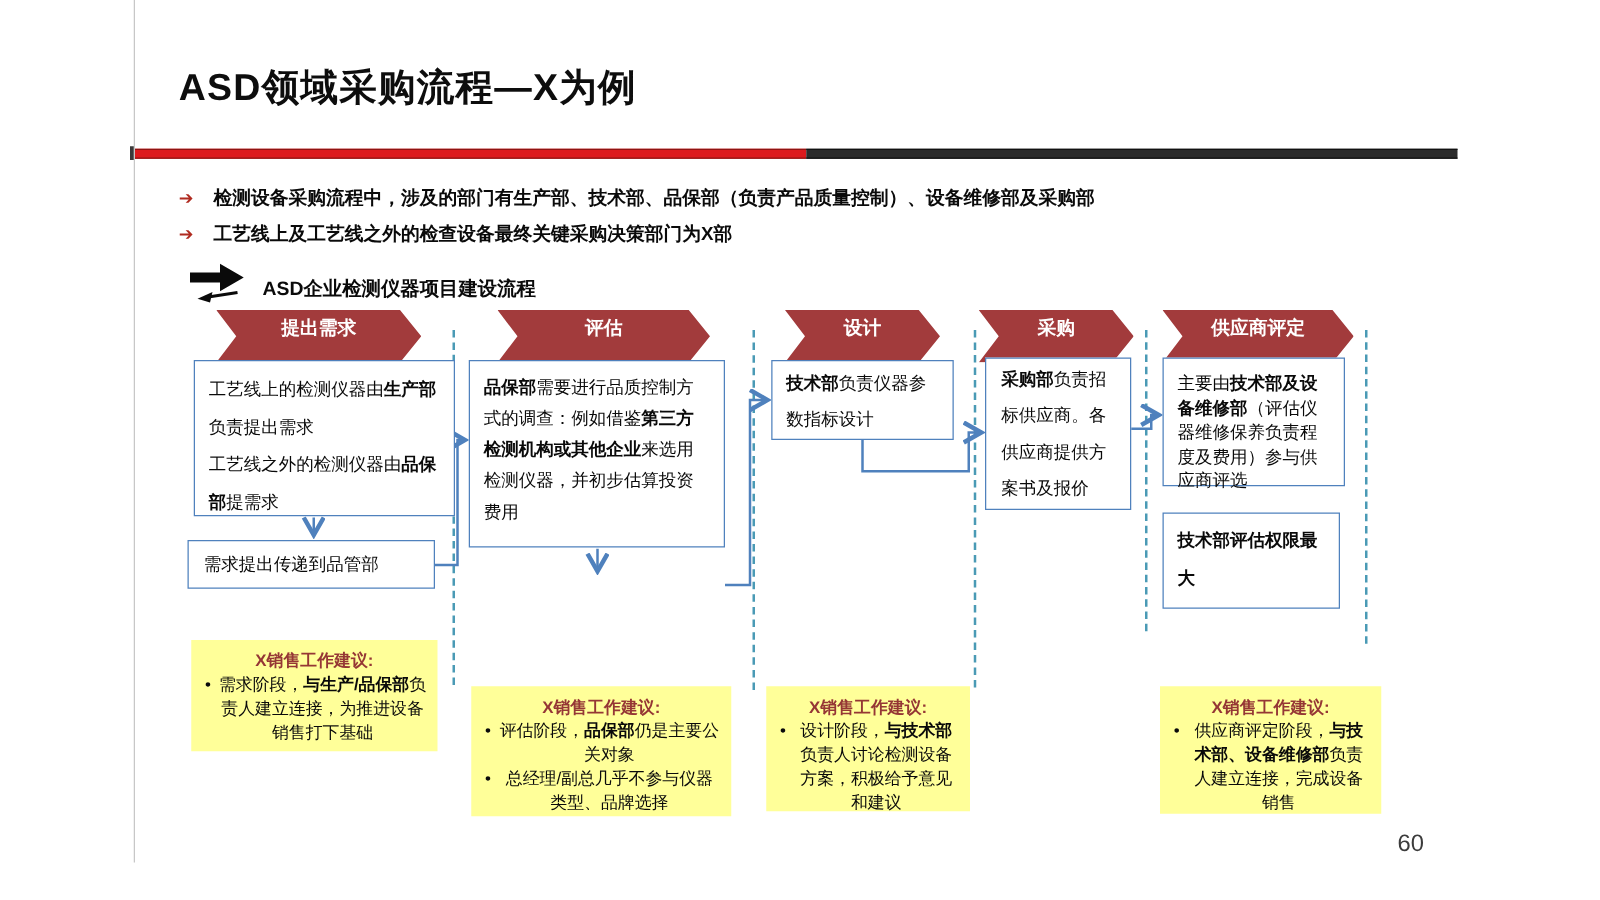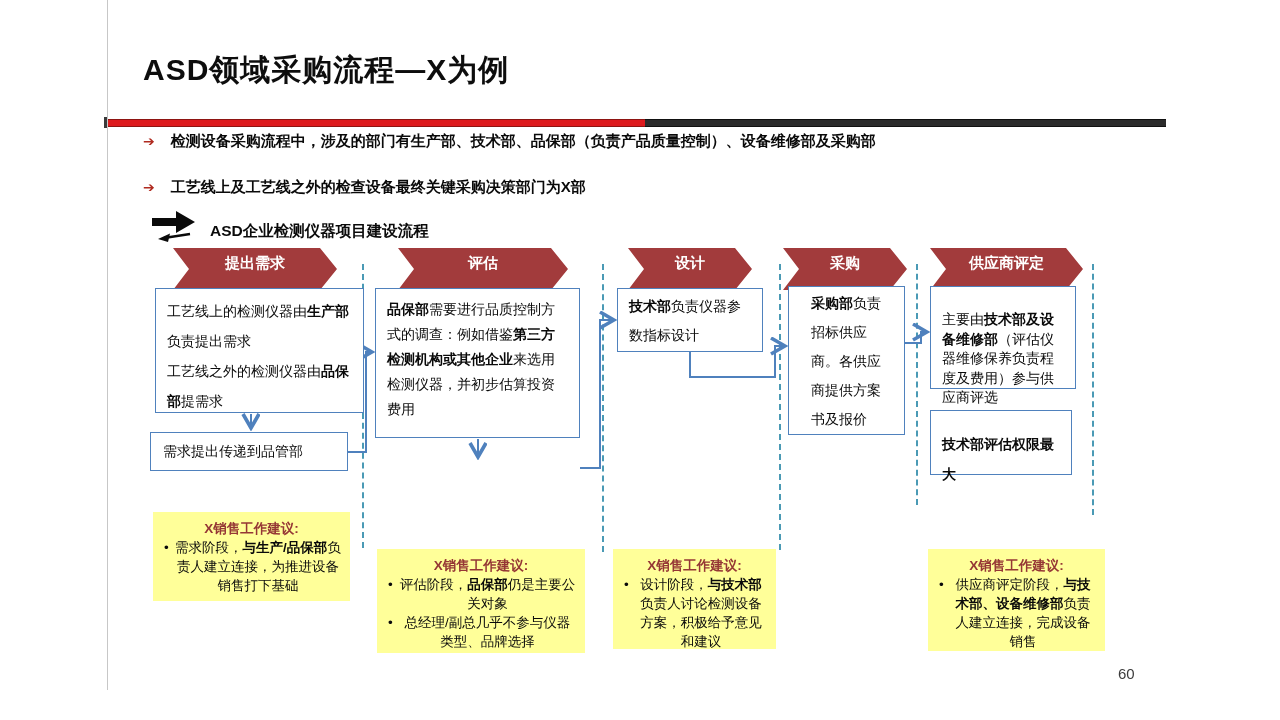--- a/index.html
+++ b/index.html
@@ -27,53 +27,53 @@
   .flowbox{
     position:absolute;background:#fff;border:1.5px solid var(--box_border);
     font-size:14px;color:#0a0a0a;box-sizing:border-box;z-index:3;
   }
   .flowbox p{margin:0;}
   .box-a1{left:155px;top:288px;width:209px;height:125px;padding:7px 11px;line-height:30px;}
   .box-a2{left:150px;top:432px;width:198px;height:39px;line-height:36px;padding:0 0 0 12px;}
   .box-b1{left:375px;top:288px;width:205px;height:150px;padding:8px 11px;line-height:25px;}
   .box-b2{left:375px;top:462px;width:205px;height:58px;padding:3px 11px;line-height:26px;}
   .box-c1{left:617px;top:288px;width:146px;height:64px;padding:3px 11px;line-height:29px;}
-  .box-d1{left:788px;top:286px;width:117px;height:149px;padding:2px 22px;line-height:29px;}
-  .box-e1{left:930px;top:286px;width:146px;height:103px;padding:23px 11px;line-height:19.5px;}
-  .box-e2{left:930px;top:410px;width:142px;height:65px;padding:18px 11px;line-height:30px;font-weight:bold;}
+  .box-d1{left:788px;top:286px;width:117px;height:122px;padding:2px 12px;line-height:29px;}
+  .box-e1{left:930px;top:286px;width:146px;height:103px;padding:10px 11px;line-height:19.5px;}
+  .box-e2{left:930px;top:410px;width:142px;height:77px;padding:6px 11px;line-height:30px;font-weight:bold;}
   .note{
     position:absolute;background:var(--note_bg);font-size:13.5px;line-height:19px;color:#0a0a0a;
     padding:7px 9px;box-sizing:border-box;z-index:2;text-align:center;
   }
   .note-title{font-weight:bold;color:var(--note_title);}
   .note ul{margin:0;padding:0;list-style:none;}
   .note li{position:relative;padding-left:13px;}
   .note li::before{content:"•";position:absolute;left:2px;top:0;}
   .n1{left:153px;top:512px;width:197px;height:89px;}
   .n2{left:377px;top:549px;width:208px;height:104px;}
   .n3{left:613px;top:549px;width:163px;height:100px;}
   .n4{left:928px;top:549px;width:177px;height:102px;}
   .conn-overlay{position:absolute;left:0;top:0;width:1280px;height:720px;z-index:2;pointer-events:none;}
-  .page-num{position:absolute;left:1118px;top:665px;font-size:15px;color:#3c3c3c;}
+  .page-num{position:absolute;left:1118px;top:665px;font-size:19px;color:#3c3c3c;}
   b{font-weight:bold;}
 </style>
 </head>
 <body>
 
 <div class="slide">
 
   <div class="left-rule"></div>
 
   <h1 class="page-title">ASD领域采购流程—X为例</h1>
 
   <div class="divider-tick"></div>
   <div class="divider-red"></div>
   <div class="divider-dark"></div>
 
-  <div class="bullet" style="top:132px;">
+  <div class="bullet" style="top:149px;">
     <span class="barrow">➔</span><span>检测设备采购流程中，涉及的部门有生产部、技术部、品保部（负责产品质量控制）、设备维修部及采购部</span>
   </div>
   <div class="bullet" style="top:178px;">
     <span class="barrow">➔</span><span>工艺线上及工艺线之外的检查设备最终关键采购决策部门为X部</span>
   </div>
 
   <svg class="flow-icon" width="48" height="34" viewBox="0 0 48 34">
     <polygon points="2,8 26,8 26,1 45,12 26,23 26,16 2,16" fill="#0a0a0a"></polygon>
     <path d="M40 24 L14 28" stroke="#0a0a0a" stroke-width="2.5" fill="none"></path>
     <polygon points="8,29 20,23.5 18,32" fill="#0a0a0a"></polygon>

